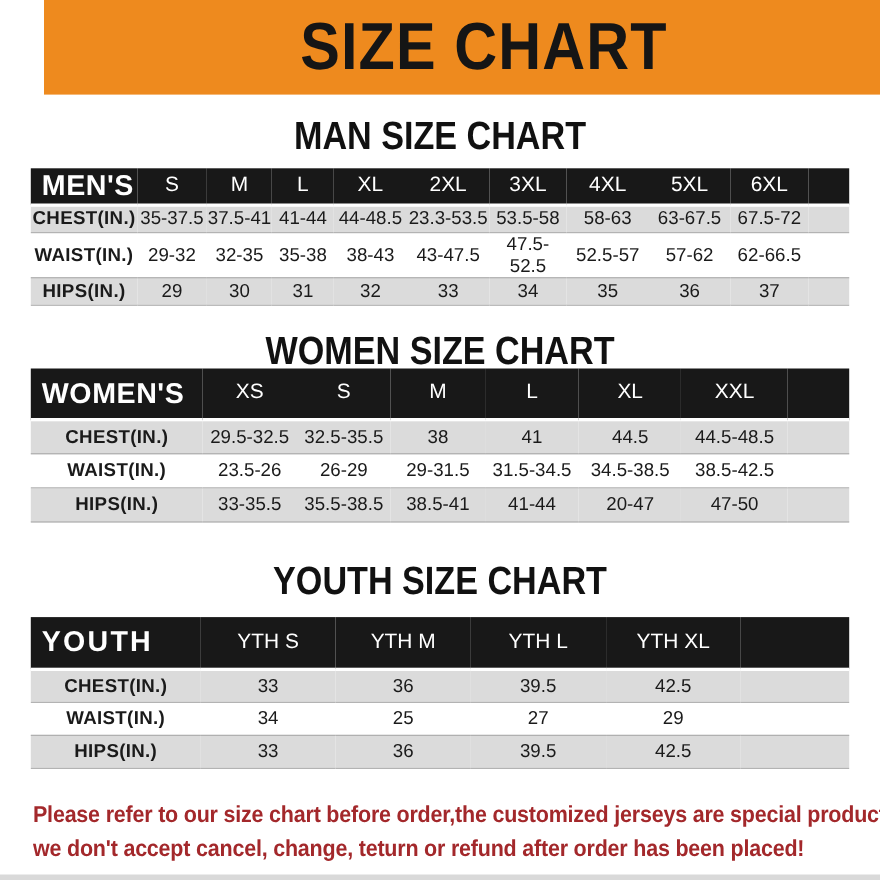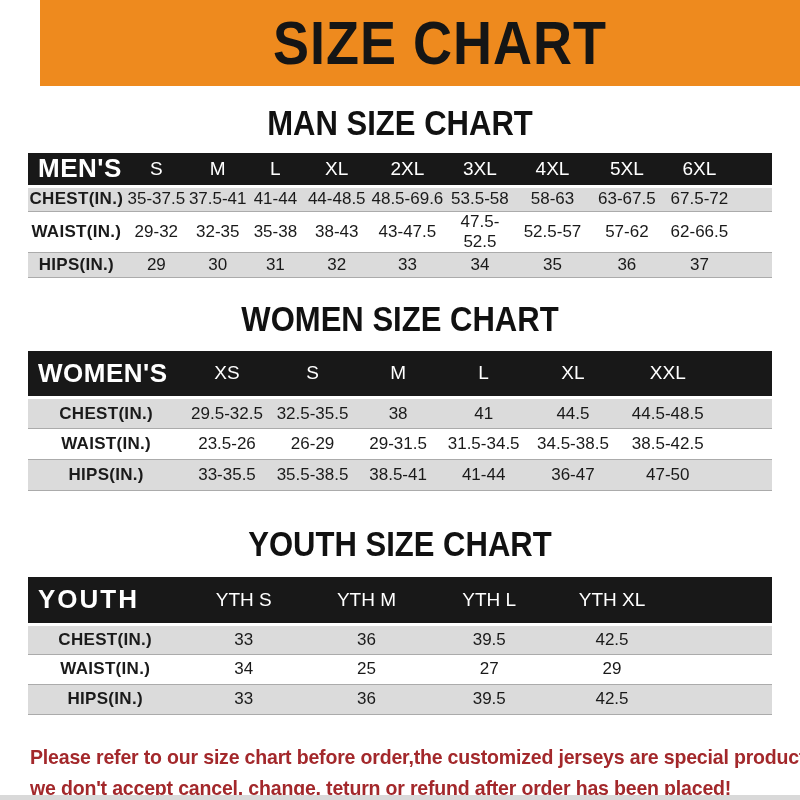--- a/index.html
+++ b/index.html
@@ -38,21 +38,21 @@
     transform:scale(0.97,1.12);
   }
   .h-man{margin-top:21px;}
   .h-women{margin-top:25px;}
   .h-youth{margin-top:37px;}
   
   .size-table{
     width:744px;margin:0 auto;border-collapse:collapse;table-layout:fixed;
   }
   .tbl-0{margin-top:14px;}
-  .tbl-1{margin-top:16px;}
+  .tbl-1{}
   .tbl-2{margin-top:17px;}
   .size-table thead tr{
     background:var(--bar-bg);color:var(--bar-text);
     border-bottom:3px solid #ffffff;
   }
   .tbl-0 thead tr{height:33px;}
   .tbl-1 thead tr{height:47px;}
   .tbl-2 thead tr{height:47px;}
   .size-table th{
     font-weight:normal;font-size:19px;text-align:center;padding:0;
@@ -127,21 +127,21 @@
           <th></th>
         </tr>
       </thead>
       <tbody>
         <tr>
           <td class="row-label">CHEST(IN.)</td>
           <td>35-37.5</td>
           <td>37.5-41</td>
           <td>41-44</td>
           <td>44-48.5</td>
-          <td>48.5-69.6</td>
+          <td>23.3-53.5</td>
           <td>53.5-58</td>
           <td>58-63</td>
           <td>63-67.5</td>
           <td>67.5-72</td>
           <td></td>
         </tr>
         <tr>
           <td class="row-label">WAIST(IN.)</td>
           <td>29-32</td>
           <td>32-35</td>
@@ -214,21 +214,21 @@
           <td>34.5-38.5</td>
           <td>38.5-42.5</td>
           <td></td>
         </tr>
         <tr>
           <td class="row-label">HIPS(IN.)</td>
           <td>33-35.5</td>
           <td>35.5-38.5</td>
           <td>38.5-41</td>
           <td>41-44</td>
-          <td>36-47</td>
+          <td>20-47</td>
           <td>47-50</td>
           <td></td>
         </tr>
       </tbody>
     </table>
 
   <div class="section-heading h-youth">YOUTH SIZE CHART</div>
   <table class="size-table tbl-2">
       <colgroup>
         <col style="width: 20.75%;">

